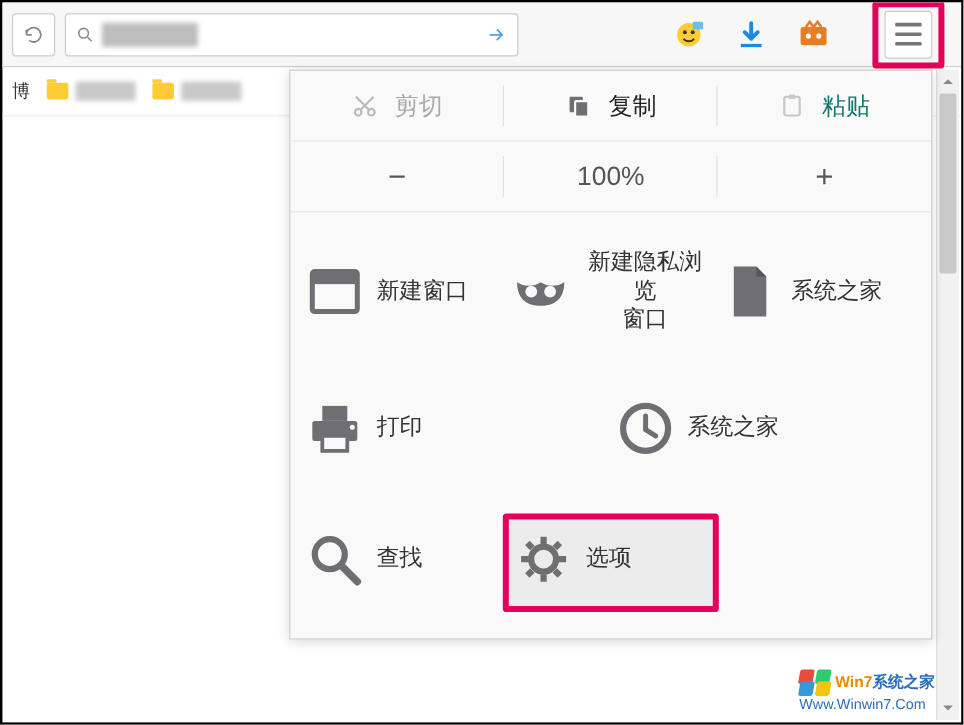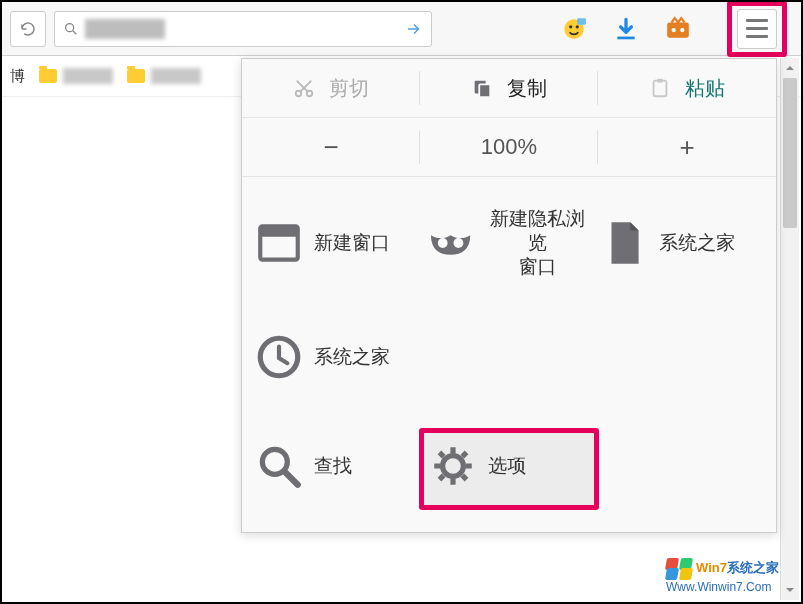--- a/index.html
+++ b/index.html
@@ -206,20 +206,29 @@
             </svg>
           <div class="lbl">系统之家</div>
         </div>
       </div>
     </div>
 
     <div class="grid-row">
       <div class="grid3">
         <div class="gitem">
           <svg viewBox="0 0 48 48">
+              <rect x="6" y="18" width="36" height="16" rx="2" fill="#6f6f73"></rect>
+              <rect x="14" y="6" width="20" height="12" fill="#6f6f73"></rect>
+              <rect x="14" y="30" width="20" height="12" fill="#f9f9f9" stroke="#6f6f73" stroke-width="3"></rect>
+              <circle cx="38" cy="23" r="2" fill="#f9f9f9"></circle>
+            </svg>
+          <div class="lbl">打印</div>
+        </div>
+        <div class="gitem">
+          <svg viewBox="0 0 48 48">
               <circle cx="24" cy="24" r="18" fill="none" stroke="#6f6f73" stroke-width="5"></circle>
               <path d="M24 14v11l8 5" stroke="#6f6f73" stroke-width="4" fill="none" stroke-linecap="round"></path>
             </svg>
           <div class="lbl">系统之家</div>
         </div>
       </div>
     </div>
 
     <div class="grid-row" style="padding-bottom:22px">
       <div class="grid3">

